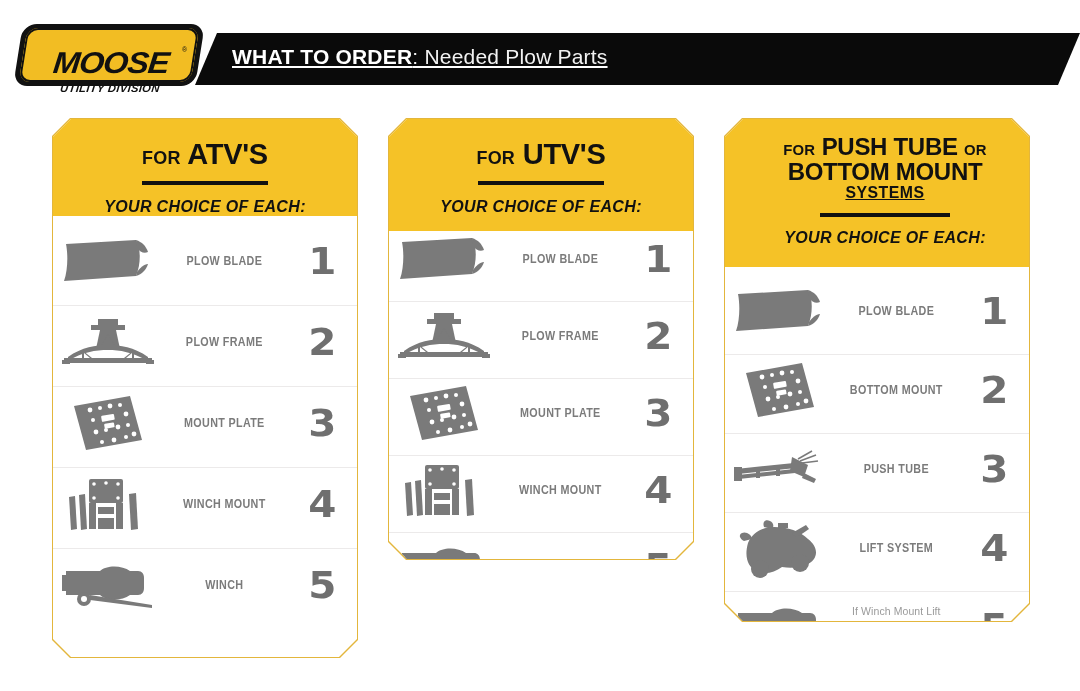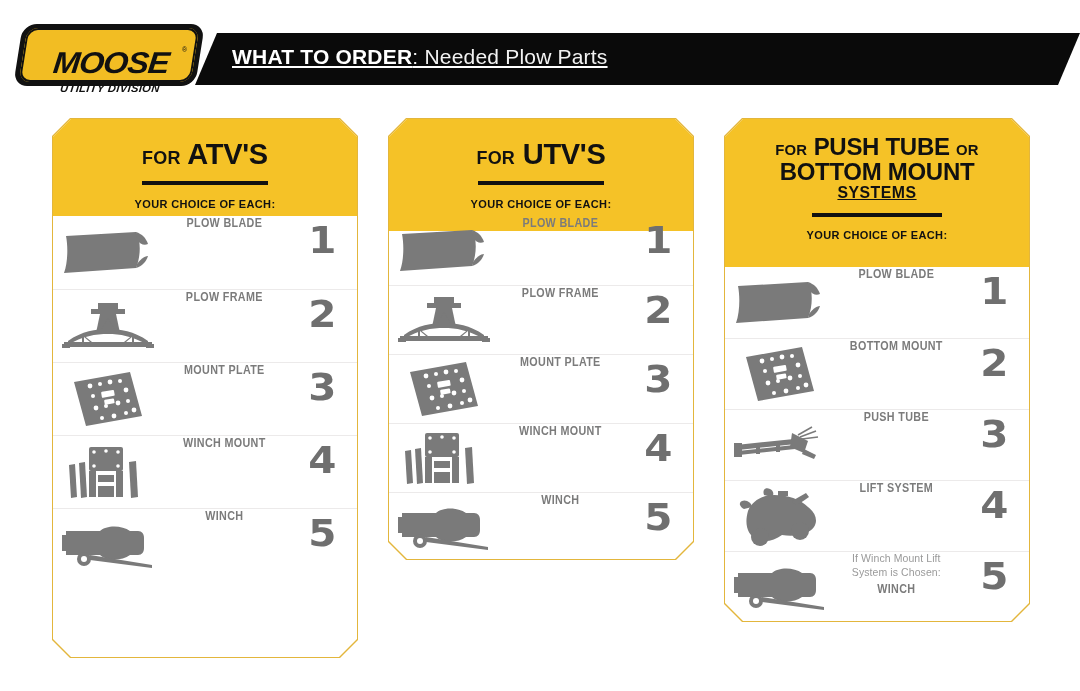--- a/index.html
+++ b/index.html
@@ -88,29 +88,30 @@
   }
   .head-title{
     color:#111111;font-weight:bold;line-height:1.04;
     letter-spacing:-0.3px;
   }
   .head-title .sm{font-size:0.62em;letter-spacing:0.2px;}
   .head-rule{
     height:4px;background:#111111;margin:0 auto;
   }
   .head-sub{
-    font-size:11px;font-weight:bold;color:#111111;letter-spacing:0.35px;
+    font-size:16px;font-weight:bold;color:#111111;letter-spacing:0.35px;font-style:italic;
   }
 
   
   .rows{position:absolute;left:0;width:100%;}
   .row{
-    position:relative;display:flex;
+    position:relative;display:flex;align-items:center;
     border-top:1px solid #eceaea;
     box-sizing:border-box;
+    margin-top:8px;
   }
   .row:first-child{border-top:none;}
   .row-icon{
     width:36%;display:flex;align-items:center;justify-content:center;
   }
   .row-icon svg{display:block;}
   .row-label{
     flex:1;text-align:center;color:#7b7b7b;
     font-size:12.5px;font-weight:bold;letter-spacing:0.4px;
     transform:scaleX(0.86);
@@ -382,21 +383,21 @@
           <span>WINCH</span>
         </div>
         <div class="row-num">5</div>
       </div>
        </div>
      </div>
   </div>
 <div class="card" id="card-push">
     <div class="card-border"></div>
      <div class="card-face">
-       <div class="card-head" style="height:148px;">
+       <div class="card-head" style="height:148px;padding-left:8px;">
          <div class="head-title" style="font-size:24px;padding-top:16px;"><span class="sm">FOR</span> <span>PUSH TUBE</span> <span class="sm">OR</span><div>BOTTOM MOUNT</div><div style="font-size:0.66em;letter-spacing:0.5px;text-decoration:underline;">SYSTEMS</div></div>
          <div class="head-rule" style="width:130px;margin-top:12px;"></div>
          <div class="head-sub" style="margin-top:12px;">YOUR CHOICE OF EACH:</div>
        </div>
        <div class="rows" style="top:148px;">
          <div class="row" style="height:71px;">
         <div class="row-icon">
             <svg width="92" height="46" viewBox="0 0 92 46">
       <path fill="#7a7a7a" d="M4 6 L74 2 C79 10 79 26 74 38 L2 43 C6 32 6 16 4 6 Z"></path>
       <path fill="#7a7a7a" d="M74 2 C80 4 84 8 86 14 C82 16 78 14 75 10 Z"></path>

